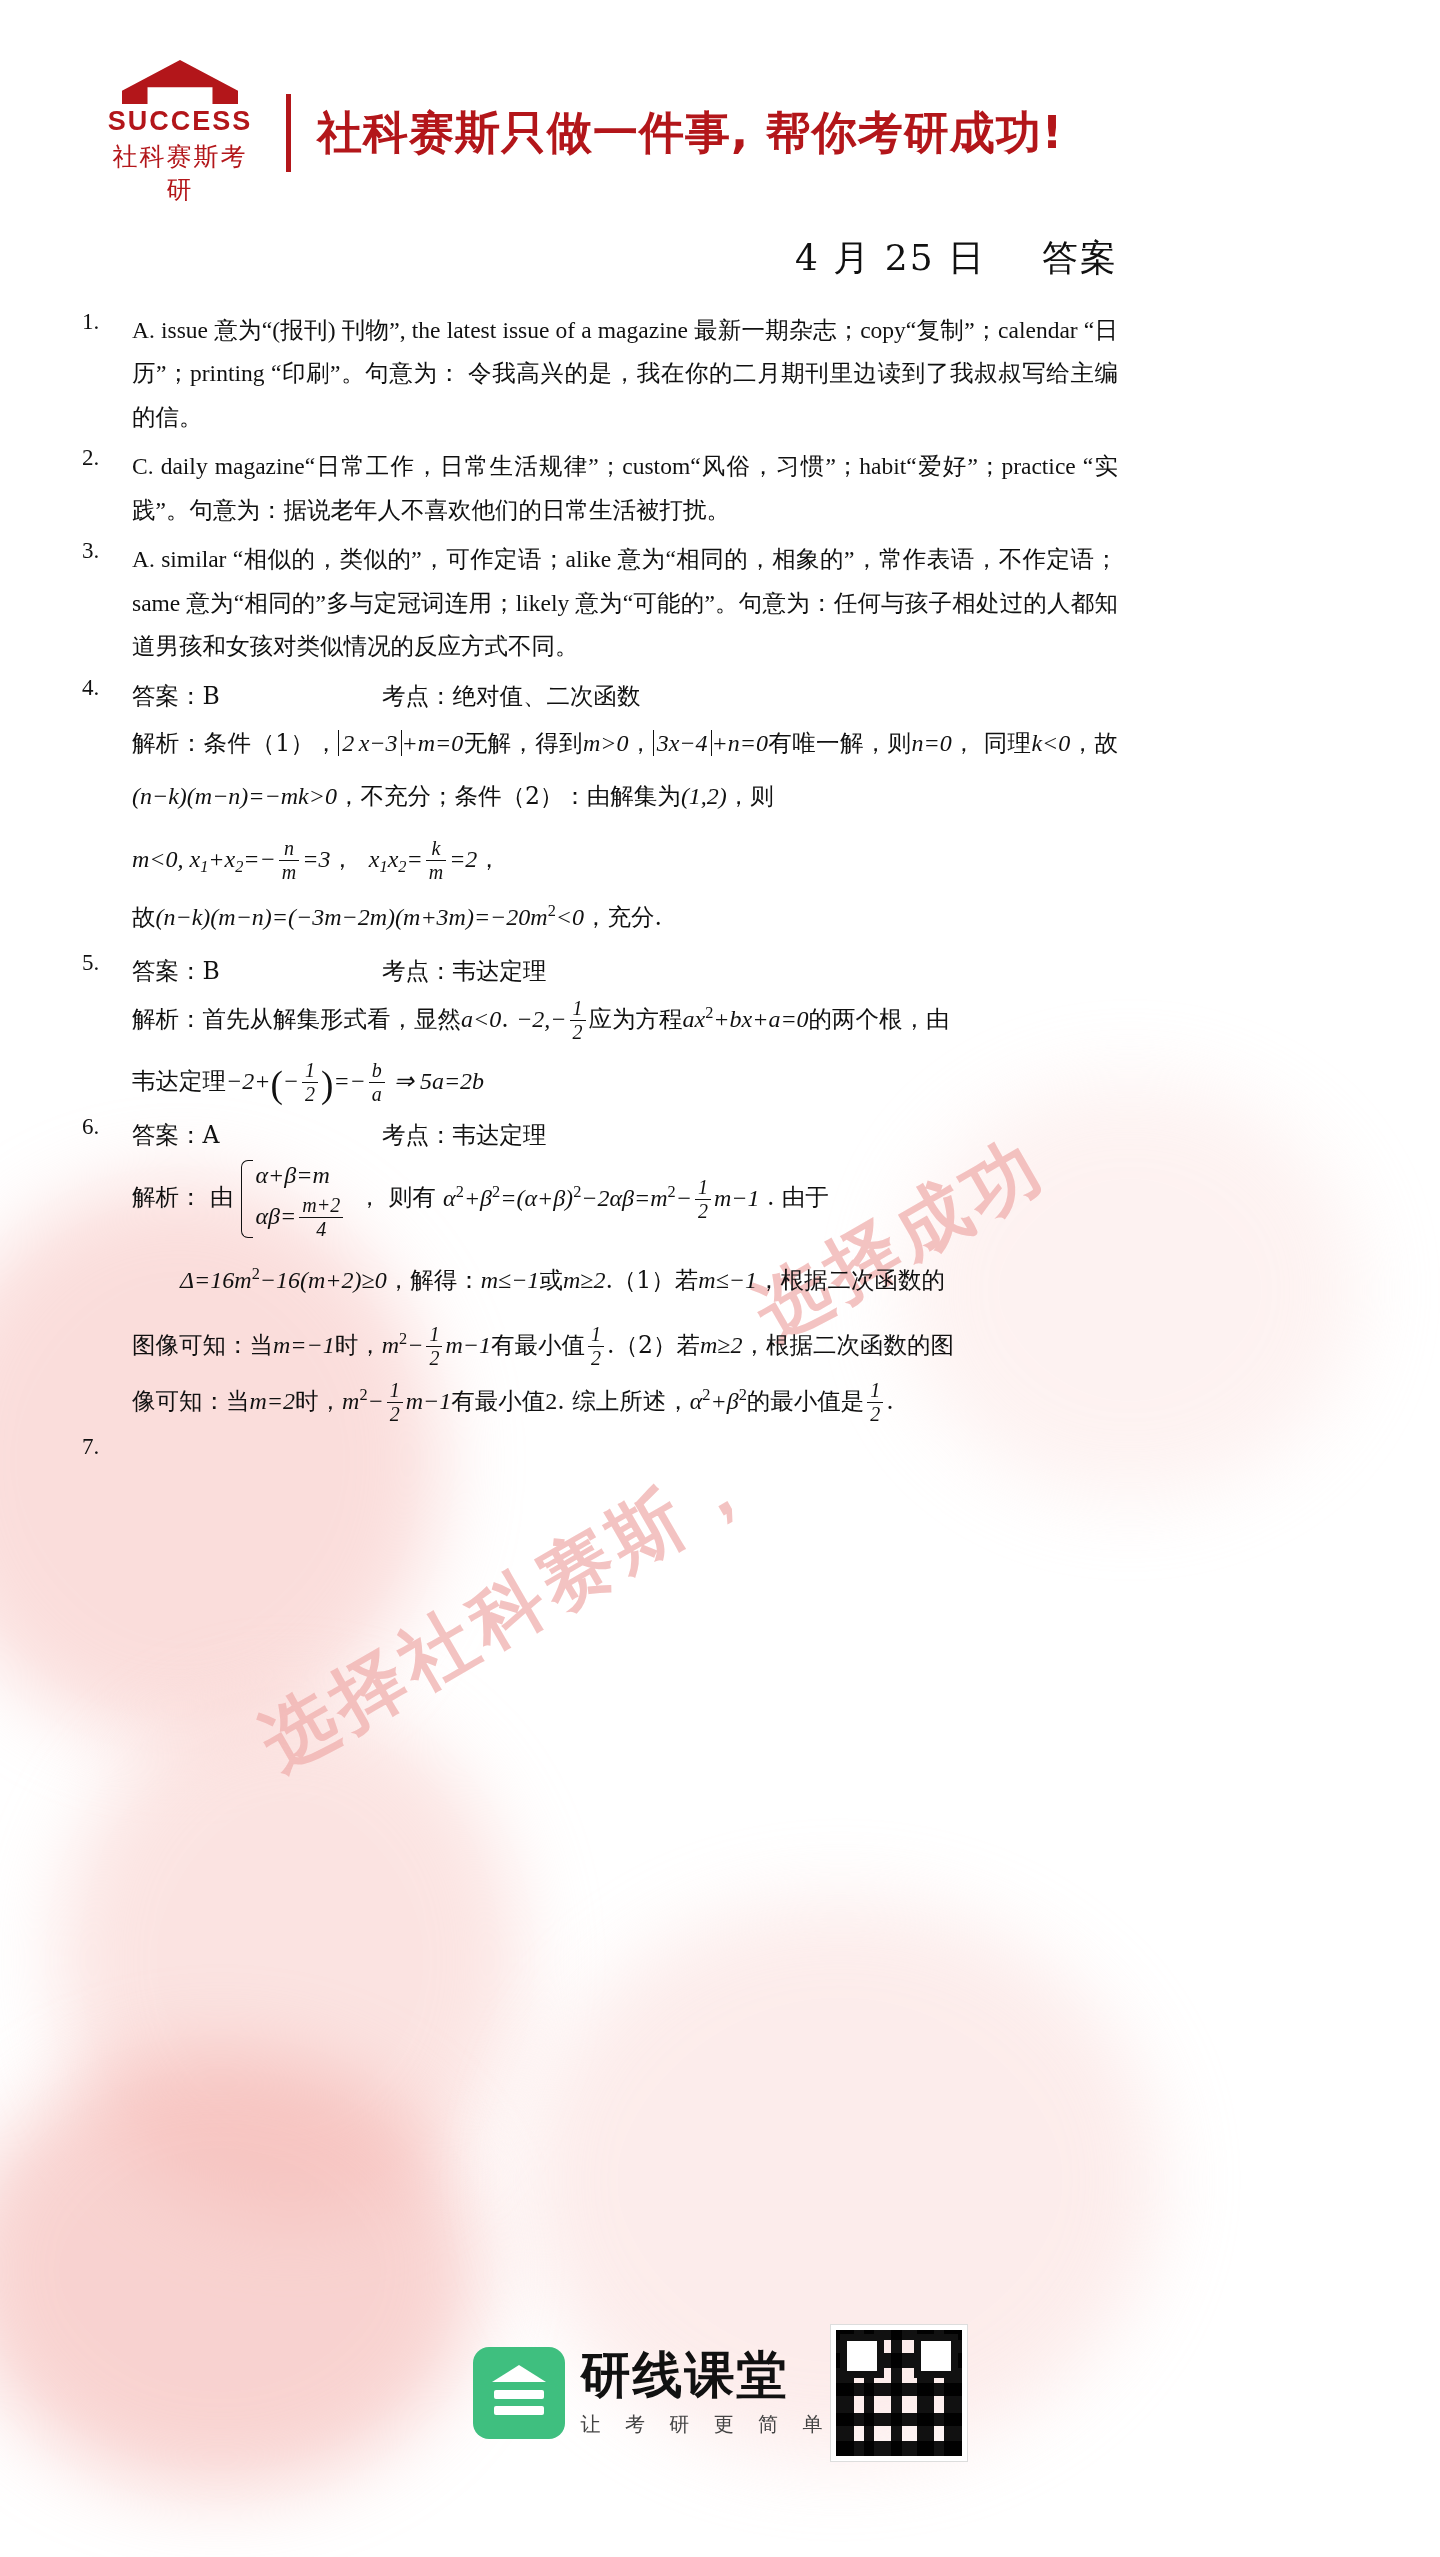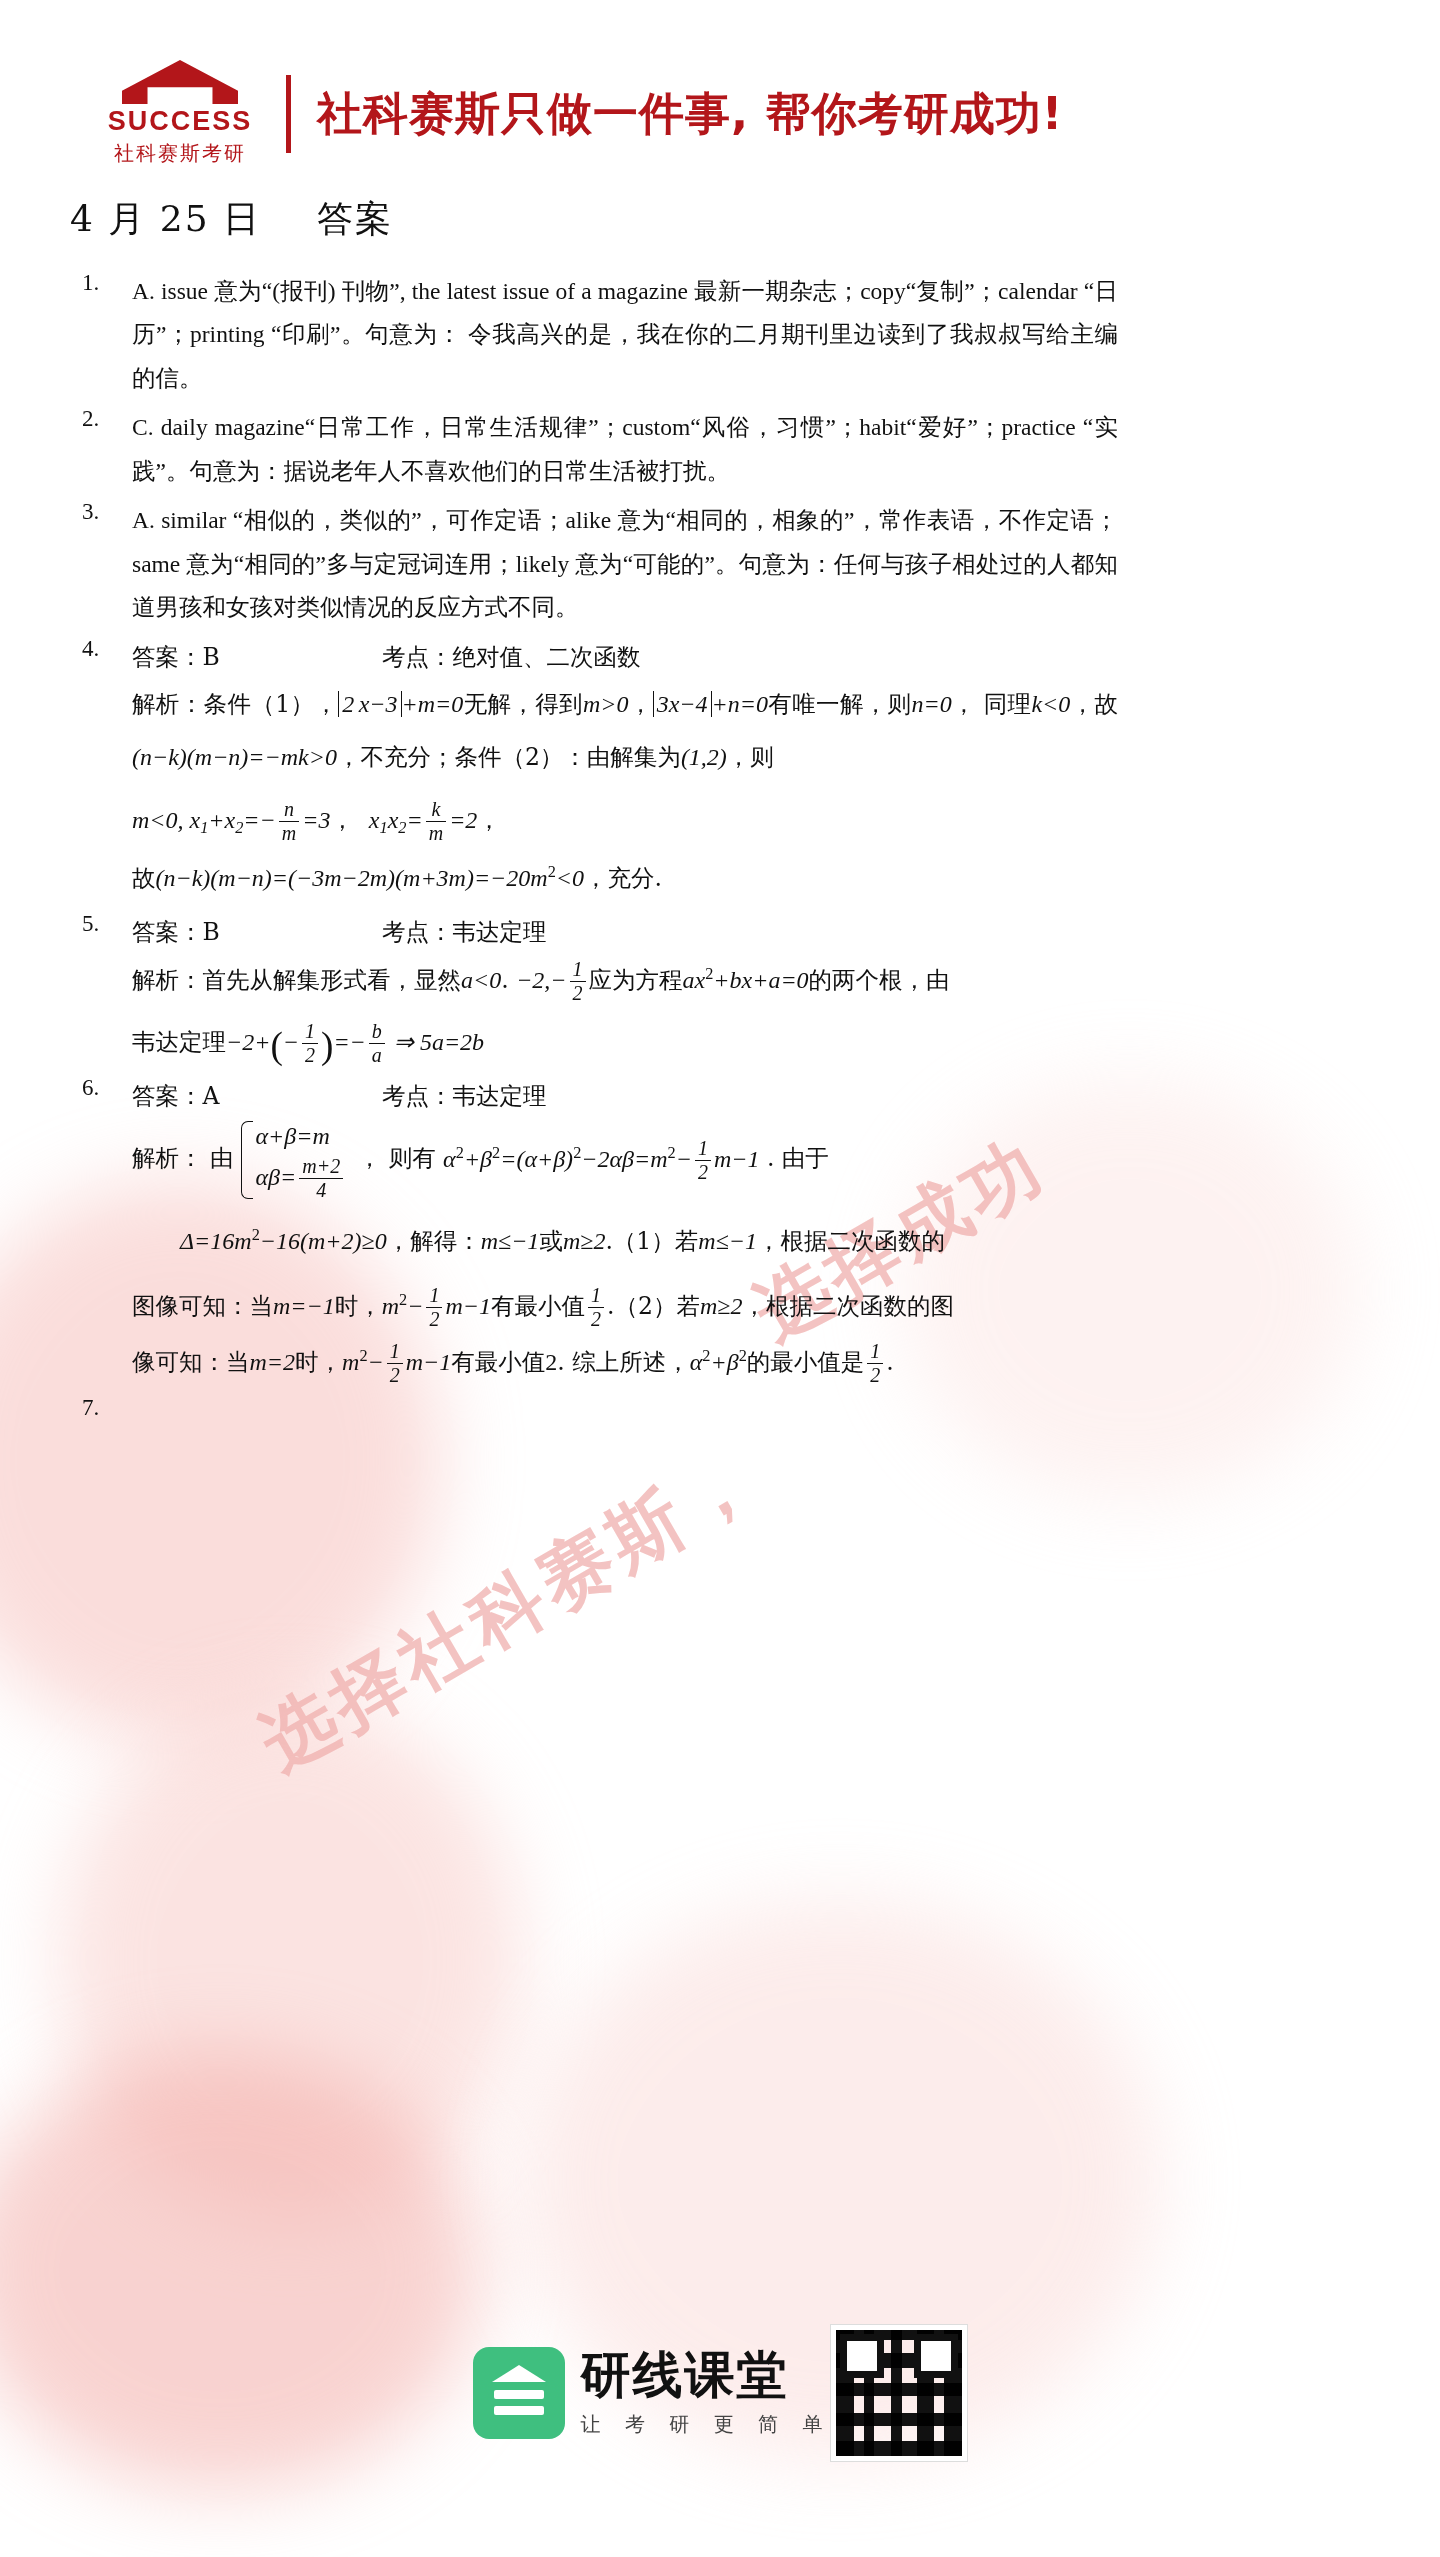--- a/index.html
+++ b/index.html
@@ -73,41 +73,41 @@
   .logo-success {
     color: #b3161a;
     font-size: 27px;
     font-weight: bold;
     letter-spacing: 2px;
     font-family: "Liberation Sans", sans-serif;
     margin-top: 2px;
   }
   .logo-cn {
     color: #b3161a;
-    font-size: 20px;
+    font-size: 25px;
     letter-spacing: 2px;
     font-family: "DejaVu Sans", sans-serif;
     margin-top: 3px;
   }
   .header-divider {
     width: 5px;
     height: 78px;
     background: #b3161a;
   }
   .header-title {
     color: #b3161a;
     font-size: 45px;
     font-weight: bold;
     letter-spacing: 1px;
     font-family: "DejaVu Sans", sans-serif;
   }
 
   
   .doc-title {
-    text-align: left;
+    text-align: right;
     font-size: 36px;
     color: #111;
     margin: 14px 0 26px 0;
     letter-spacing: 2px;
     font-family: "DejaVu Serif", serif;
   }
   .doc-title .gap { display: inline-block; width: 56px; }
 
   
   ol.answers {

